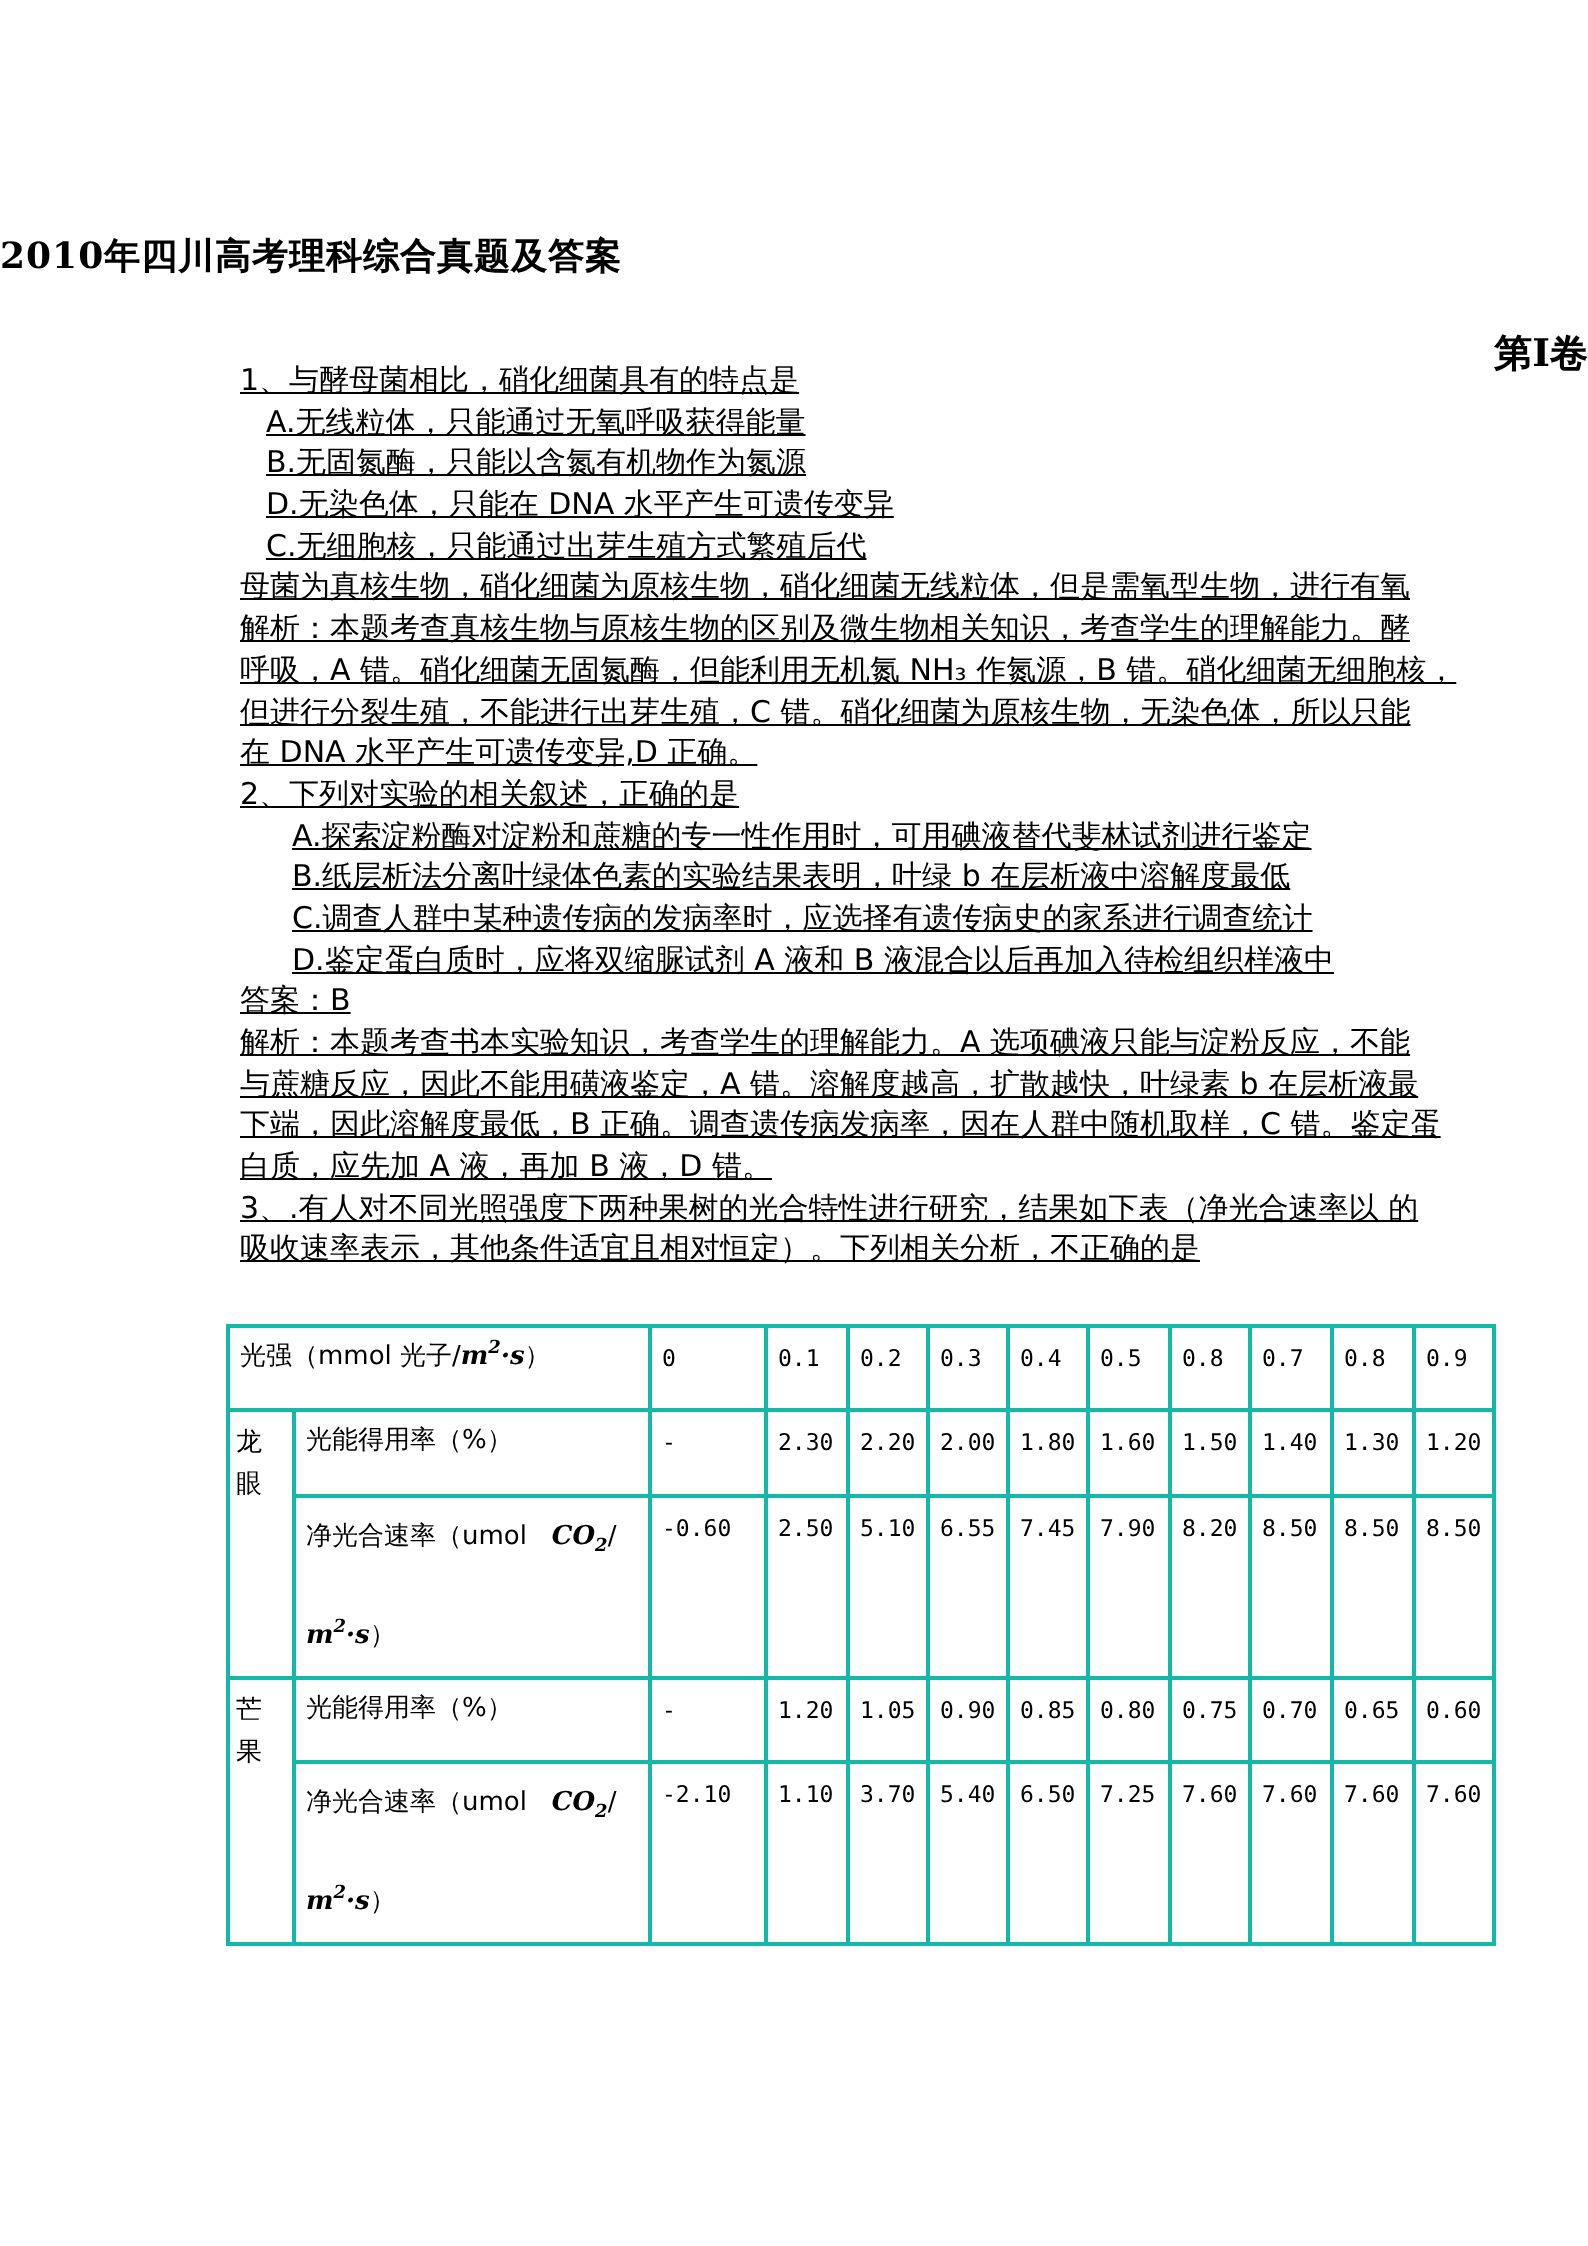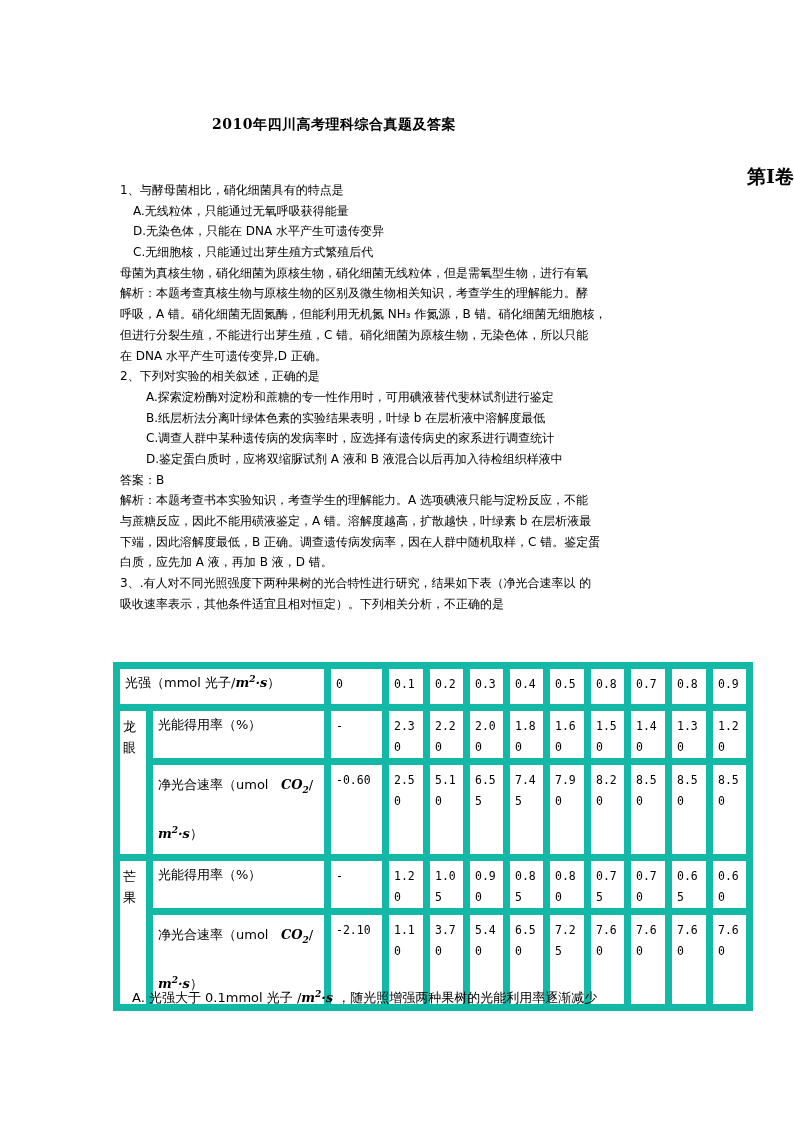--- a/index.html
+++ b/index.html
@@ -1,46 +1,47 @@
 <!DOCTYPE html>
 <html><head>
 <meta charset="utf-8">
 <style>
   html, body { margin: 0; padding: 0; background: #ffffff; }
   body { width: 794px; height: 1123px; position: relative; overflow: hidden;
          font-family: "DejaVu Sans", "Liberation Sans", sans-serif; color: #000; }
   .page { position: absolute; left: 0; top: 0; width: 794px; height: 1123px; }
-  .title { position: absolute; top: 116px; left: 0; width: 668px; text-align: center;
-           font-family: "DejaVu Serif", "Liberation Serif", serif; font-size: 14px; font-weight: bold; letter-spacing: 0.5px; }
+  .title { position: absolute; top: 116px; left: 0; width: 668px; 
+           font-family: "DejaVu Serif", "Liberation Serif", serif; font-size: 18px; font-weight: bold; letter-spacing: 0.5px; }
   .section { position: absolute; top: 164px; left: 0; width: 794px; text-align: right;
              font-size: 19px; font-weight: bold; font-family: "DejaVu Serif", serif; }
-  .body-text { position: absolute; left: 120px; top: 180px; width: 570px; font-size: 12px; line-height: 20.7px; }
+  .body-text { position: absolute; left: 120px; top: 180px; width: 570px; font-size: 15px; line-height: 20.7px; text-decoration: underline; }
   .line { white-space: nowrap; height: 20.7px; overflow: visible; }
   .opt { padding-left: 13px; }
   .opt2 { padding-left: 4px; margin-left: 22px; }
   .unit-it { font-family: "DejaVu Serif", serif; font-style: italic; font-weight: bold; }
   table.data { position: absolute; left: 113px; top: 662px; border-collapse: collapse; font-size: 13px; }
-  table.data td { border: 7px solid #14b8a6; vertical-align: top; padding: 5px 4px 0 5px; box-sizing: border-box; }
+  table.data td { border: 2px solid #14b8a6; vertical-align: top; padding: 5px 4px 0 5px; box-sizing: border-box; }
   td.num { font-family: "DejaVu Sans Mono", monospace; font-size: 11.5px; line-height: 21px; word-break: break-all; }
   .vlabel { line-height: 21px; padding-left: 3px !important; }
   .sup { font-size: 9px; vertical-align: super; }
   .sub { font-size: 9px; vertical-align: sub; }
   .option-a { position: absolute; left: 132px; top: 989px; font-size: 13px; white-space: nowrap; }
 </style>
 </head>
 <body>
 
 <div class="page">
   <div class="title">2010年四川高考理科综合真题及答案</div>
   <div class="section">第I卷</div>
 
   <div class="body-text">
 
     <div class="line">1、与酵母菌相比，硝化细菌具有的特点是</div>
     <div class="line opt">A.无线粒体，只能通过无氧呼吸获得能量</div>
+    <div class="line opt">B.无固氮酶，只能以含氮有机物作为氮源</div>
     <div class="line opt">D.无染色体，只能在 DNA 水平产生可遗传变异</div>
     <div class="line opt">C.无细胞核，只能通过出芽生殖方式繁殖后代</div>
     <div class="line">母菌为真核生物，硝化细菌为原核生物，硝化细菌无线粒体，但是需氧型生物，进行有氧</div>
     <div class="line">解析：本题考查真核生物与原核生物的区别及微生物相关知识，考查学生的理解能力。酵</div>
     <div class="line">呼吸，A 错。硝化细菌无固氮酶，但能利用无机氮 NH₃ 作氮源，B 错。硝化细菌无细胞核，</div>
     <div class="line">但进行分裂生殖，不能进行出芽生殖，C 错。硝化细菌为原核生物，无染色体，所以只能</div>
     <div class="line">在 DNA 水平产生可遗传变异,D 正确。</div>
 
     <div class="line">2、下列对实验的相关叙述，正确的是</div>
     <div class="line opt2">A.探索淀粉酶对淀粉和蔗糖的专一性作用时，可用碘液替代斐林试剂进行鉴定</div>
@@ -146,16 +147,13 @@
       <td class="num">6.50</td>
       <td class="num">7.25</td>
       <td class="num">7.60</td>
       <td class="num">7.60</td>
       <td class="num">7.60</td>
       <td class="num">7.60</td>
     </tr>
   </tbody>
     </table>
 
-  <div class="option-a">
-    <span>A. 光强大于 0.1mmol 光子 /</span><span class="unit-it">m</span><span class="sup unit-it">2</span><span class="unit-it">·s</span><span> ，随光照增强两种果树的光能利用率逐渐减少</span>
-  </div>
 </div>
 
 </body></html>

